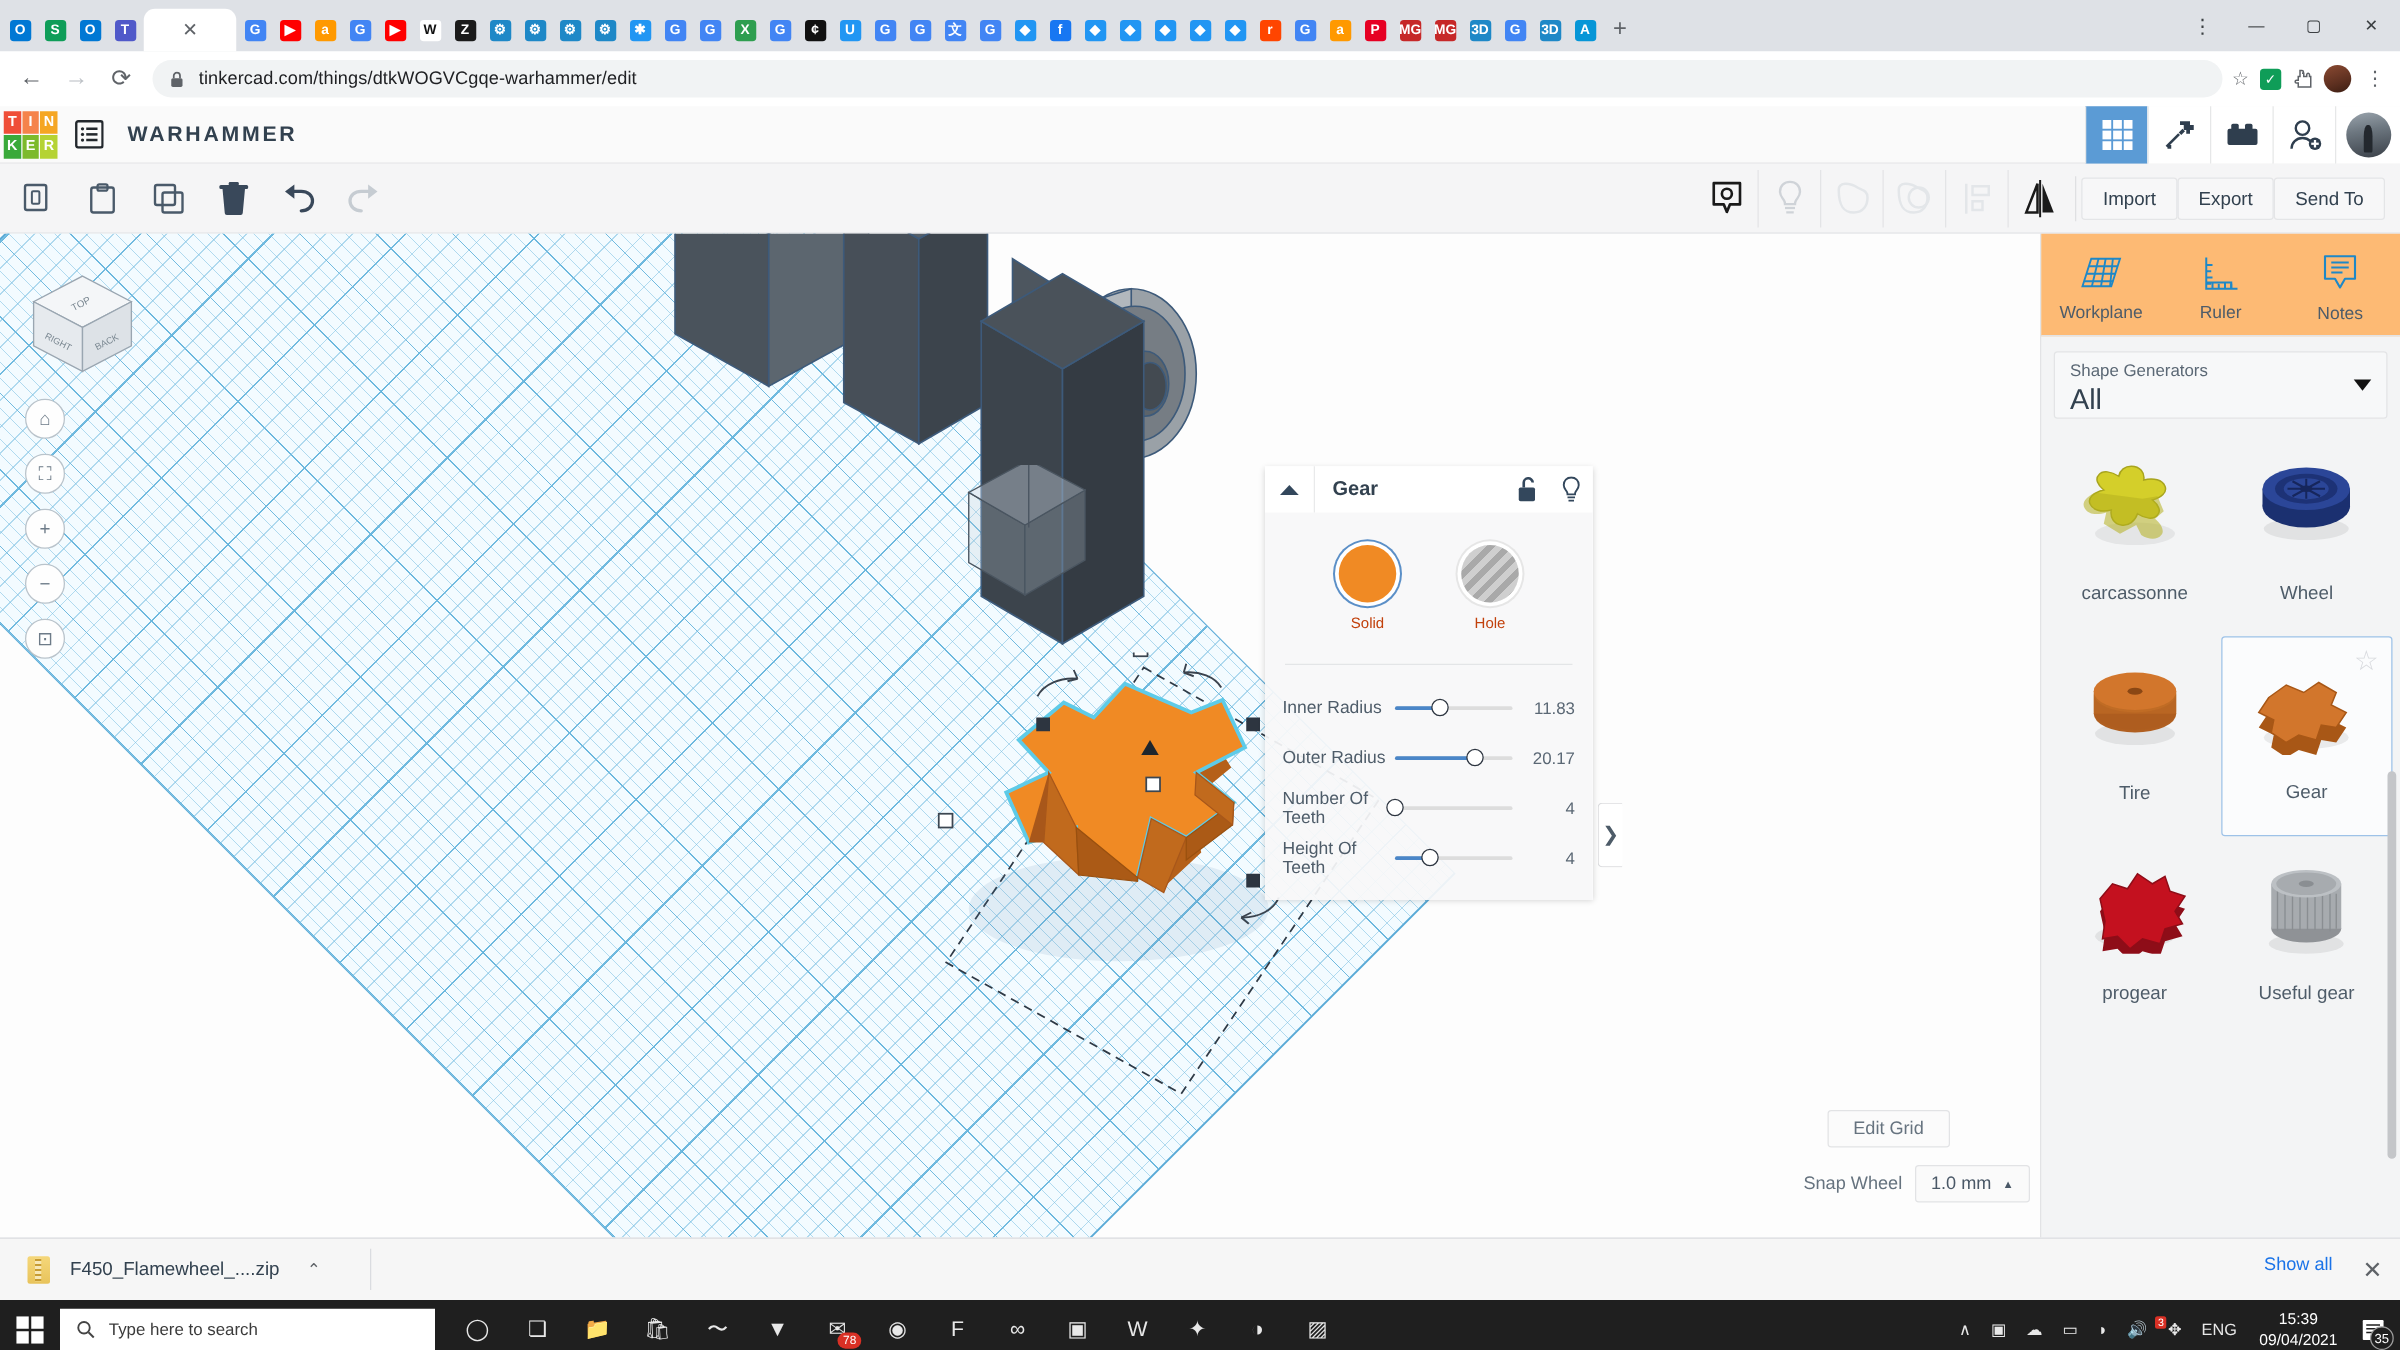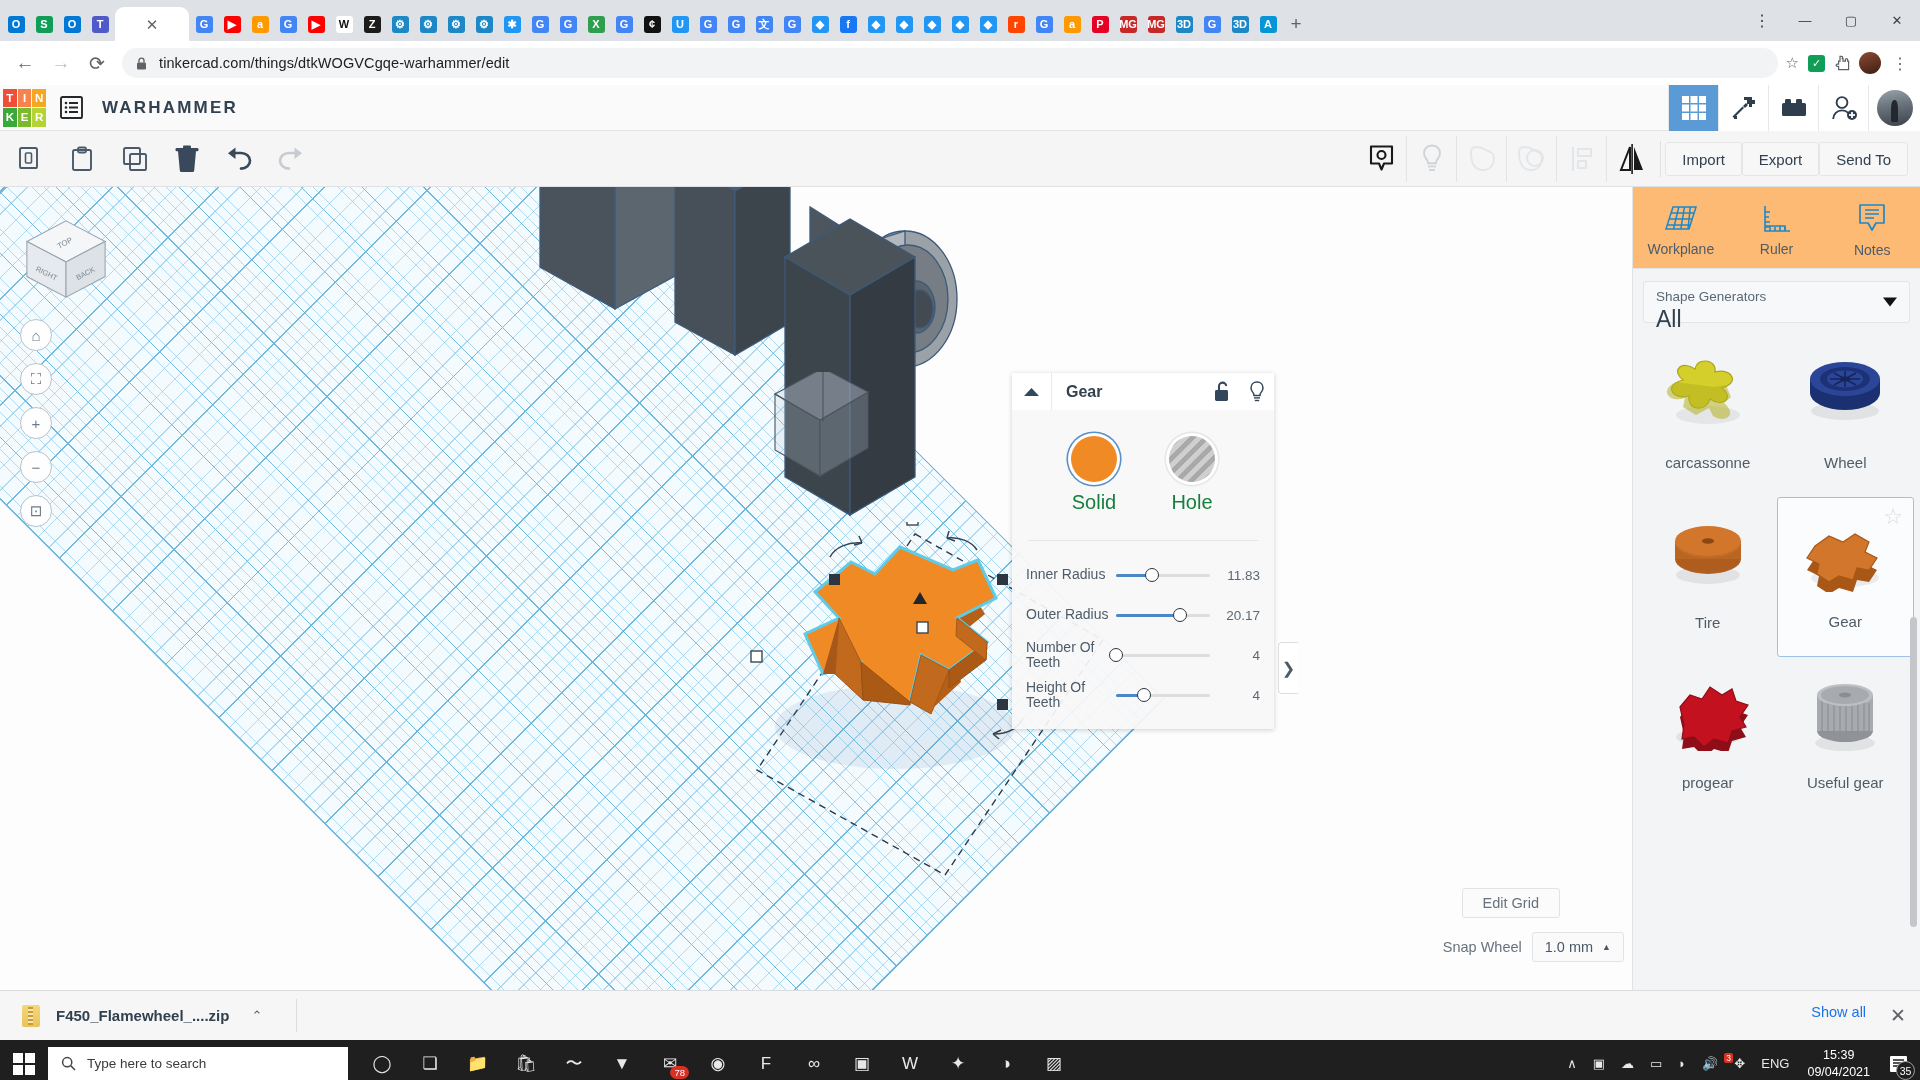--- a/index.html
+++ b/index.html
@@ -126,57 +126,57 @@
       border-right:1px solid #e9eaeb;}
   .gp-name { flex:1; font-size:16px; color:#32414f; font-weight:bold; padding-left:14px;}
   .gp-ico { width:34px;height:37px;display:flex;align-items:center;justify-content:center;}
   .gp-body { padding:16px 0 14px; }
   .gp-modes { display:flex; justify-content:center; gap:52px; padding-top:10px;}
   .gp-mode { display:flex;flex-direction:column; align-items:center; gap:9px;}
   .swatch { width:46px;height:46px;border-radius:50%; }
   .swatch.solid { background:#f08a24; box-shadow:0 0 0 3px #fff, 0 0 0 4.6px #5b8fc7;}
   .swatch.hole { background:repeating-linear-gradient(135deg,#cfcfcf 0 5px,#a9a9a9 5px 10px);
      box-shadow:0 0 0 3px #fff, 0 0 0 4.6px #e6e6e6; }
-  .gp-mode span { font-size:20px; color:#15803d;}
+  .gp-mode span { font-size:12px; color:#c2410c;}
   .gp-div { height:1px; background:#e3e5e7; margin:26px 16px 0; }
   .gp-rows { padding:14px 0 0; }
   .gp-row { display:flex; align-items:center; height:40px; padding:0 14px; }
   .gp-label { width:84px; font-size:14px; color:#4e5c69; line-height:1.08;}
   .gp-slider { flex:1; position:relative; height:20px; display:flex; align-items:center; margin:0 6px;}
   .gp-track { position:absolute; left:0; right:0; height:3px; background:#ddd; border-radius:2px;}
   .gp-fill { position:absolute; left:0; height:3px; background:#4a86c8; border-radius:2px;}
   .gp-knob { position:absolute; width:14px;height:14px;border-radius:50%; background:#fff; border:1.7px solid #2d3540;}
   .gp-val { width:44px; text-align:right; font-size:13.5px; color:#5b6875;}
 
   
   .sidebar { width:288px; background:#f3f4f5; border-left:1px solid #e2e3e5; position:relative; }
   .sb-tools { height:82px; display:flex; border-bottom:1px solid #e2e3e5; background:#fdba74;}
   .sb-tool { flex:1; display:flex; flex-direction:column; align-items:center; justify-content:center; gap:7px; padding-top:6px;}
   .sb-tool span { font-size:14px; color:#4e5c69;}
   .sb-drop { margin:12px 10px 0; background:#f7f8f9; border:1px solid #e3e4e6; border-radius:3px;
-    height:42px; padding:7px 12px; position:relative;}
+    height:54px; padding:7px 12px; position:relative;}
   .sb-drop .cap { font-size:13.5px; color:#5b6875;}
   .sb-drop .val { font-size:23px; color:#32414f; margin-top:2px;}
   .sb-drop .car { position:absolute; right:12px; top:50%; transform:translateY(-50%);
     border-left:7px solid transparent;border-right:7px solid transparent;border-top:9px solid #121212;}
   .sb-grid { display:grid; grid-template-columns:1fr 1fr; padding:14px 6px 0; }
   .sb-item { height:160px; display:flex; flex-direction:column; align-items:center; justify-content:flex-start;
      padding-top:16px; position:relative; }
   .sb-item.sel { border:1px solid #9dc2e8; border-radius:3px; background:#fbfcfd;}
   .sb-item .lbl { font-size:15px; color:#4e5c69; position:absolute; bottom:26px;}
   .sb-star { position:absolute; right:10px; top:8px; color:#d8dade; font-size:22px; line-height:1;}
   .sb-scroll { position:absolute; right:3px; top:430px; width:7px; height:310px; background:#c4c6c9; border-radius:4px;}
 
   
   .dlbar { height:50px; background:#f6f6f6; border-top:1px solid #dadce0; display:flex; align-items:center; position:relative;}
   .dlitem { display:flex; align-items:center; gap:16px; padding-left:22px; }
   .dlitem .zip { width:18px;height:22px; background:linear-gradient(180deg,#f5d77a,#e8c35b); border-radius:2px; position:relative;}
   .dlitem .zip::after{content:"";position:absolute;left:6px;top:2px;width:5px;height:18px;
      background:repeating-linear-gradient(180deg,#c79b32 0 2px,#f7e7b5 2px 4px);}
-  .dlitem .nm { font-size:15px; color:#32414f;font-weight:bold;}
+  .dlitem .nm { font-size:15px; color:#32414f;}
   .dlitem .cv { font-size:13px;color:#5f6368; padding-left:6px;}
   .dlsep { position:absolute; left:296px; top:8px; bottom:8px; width:1px; background:#dadce0;}
   .dl-right { position:absolute; right:14px; display:flex; align-items:flex-start; gap:24px;}
   .showall { font-size:14.5px; color:#1a73e8;}
   .dlclose { font-size:19px; color:#5f6368;}
 
   
   .taskbar { height:47px; background:#1f1f1f; display:flex; align-items:center; position:relative;}
   .start { width:48px;height:47px;display:flex;align-items:center;justify-content:center;}
   .search { width:300px; height:33px; background:#fff; display:flex; align-items:center; gap:11px; padding:0 13px;}

